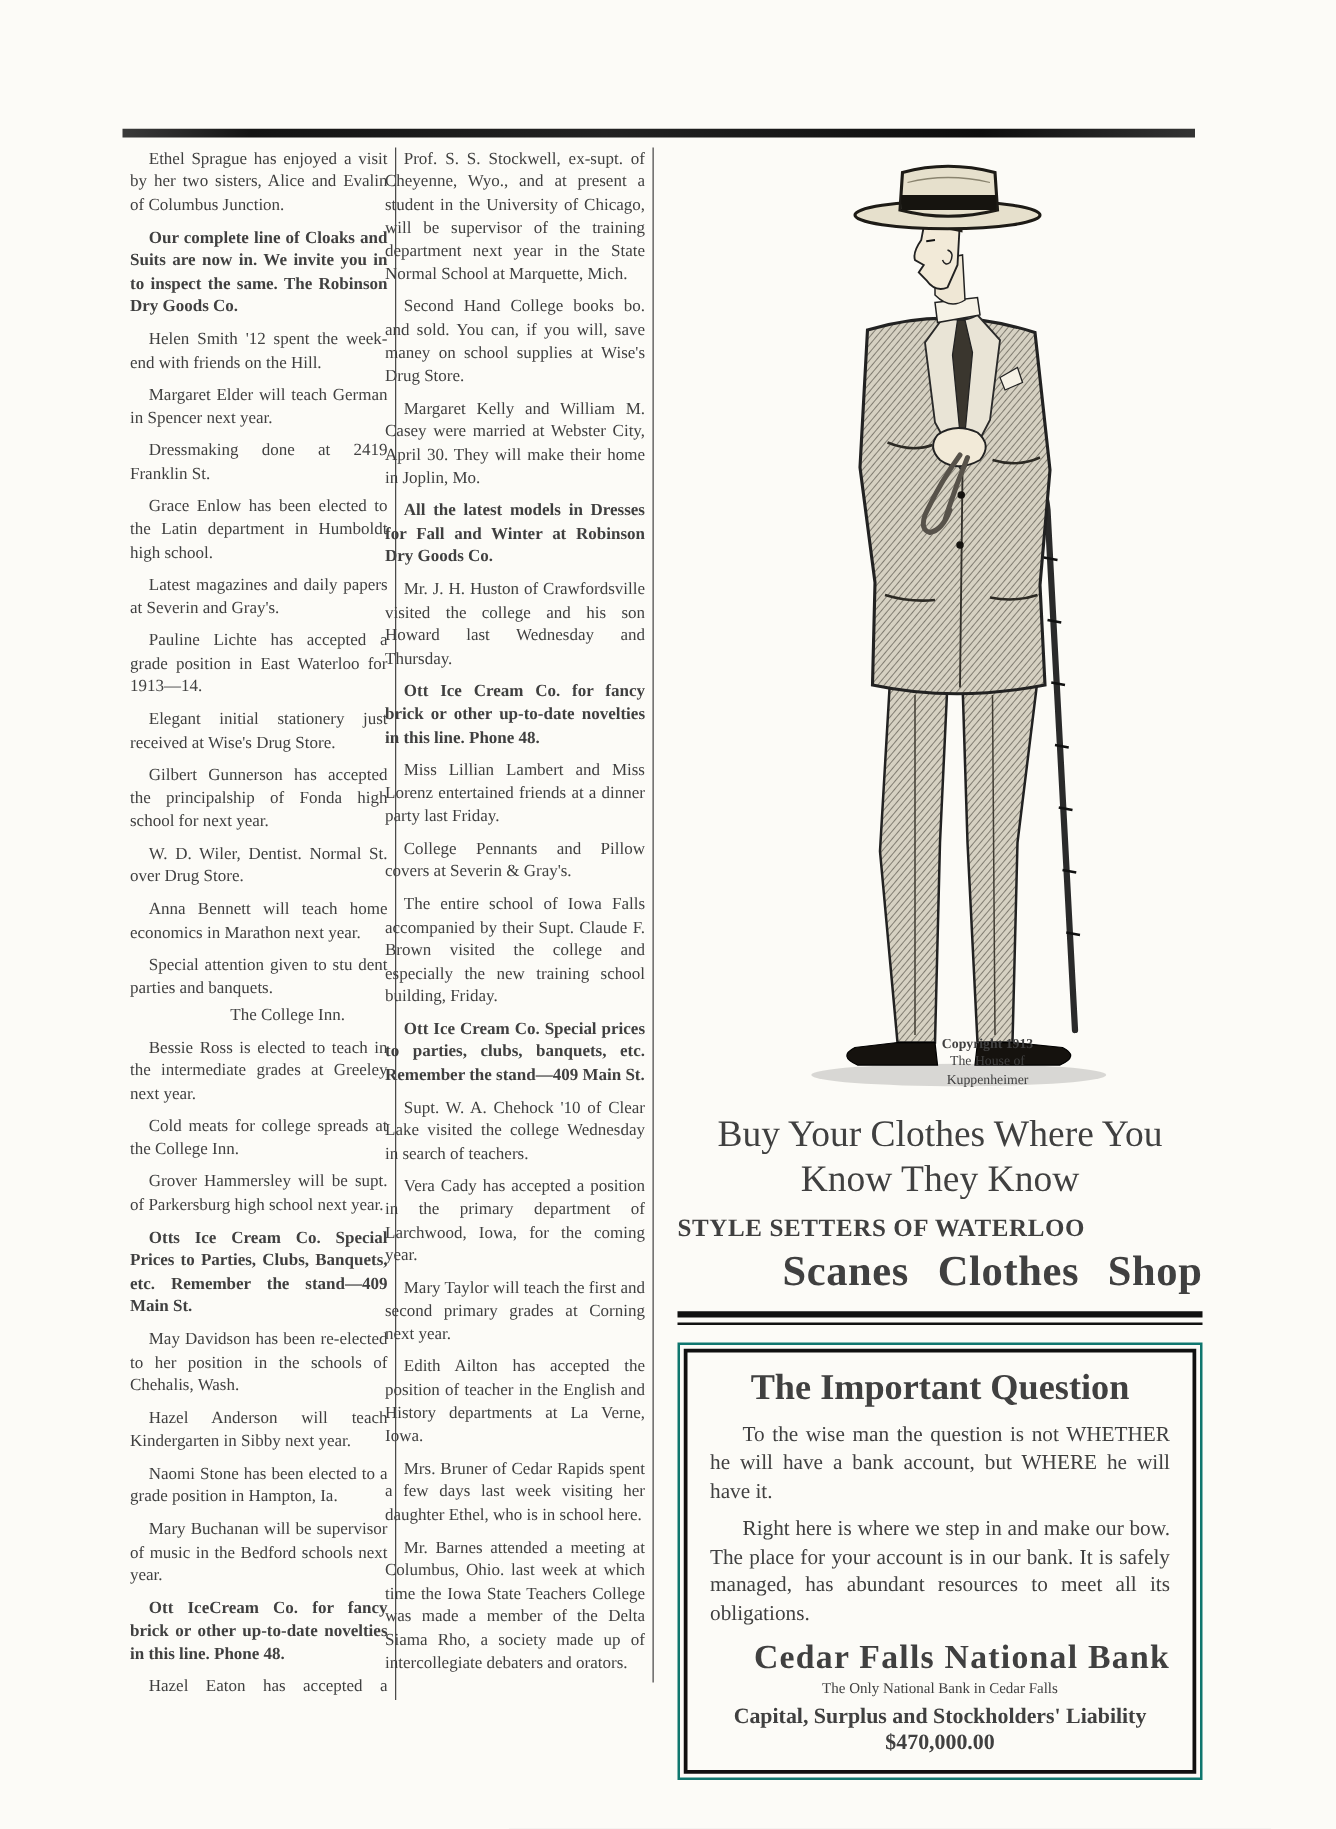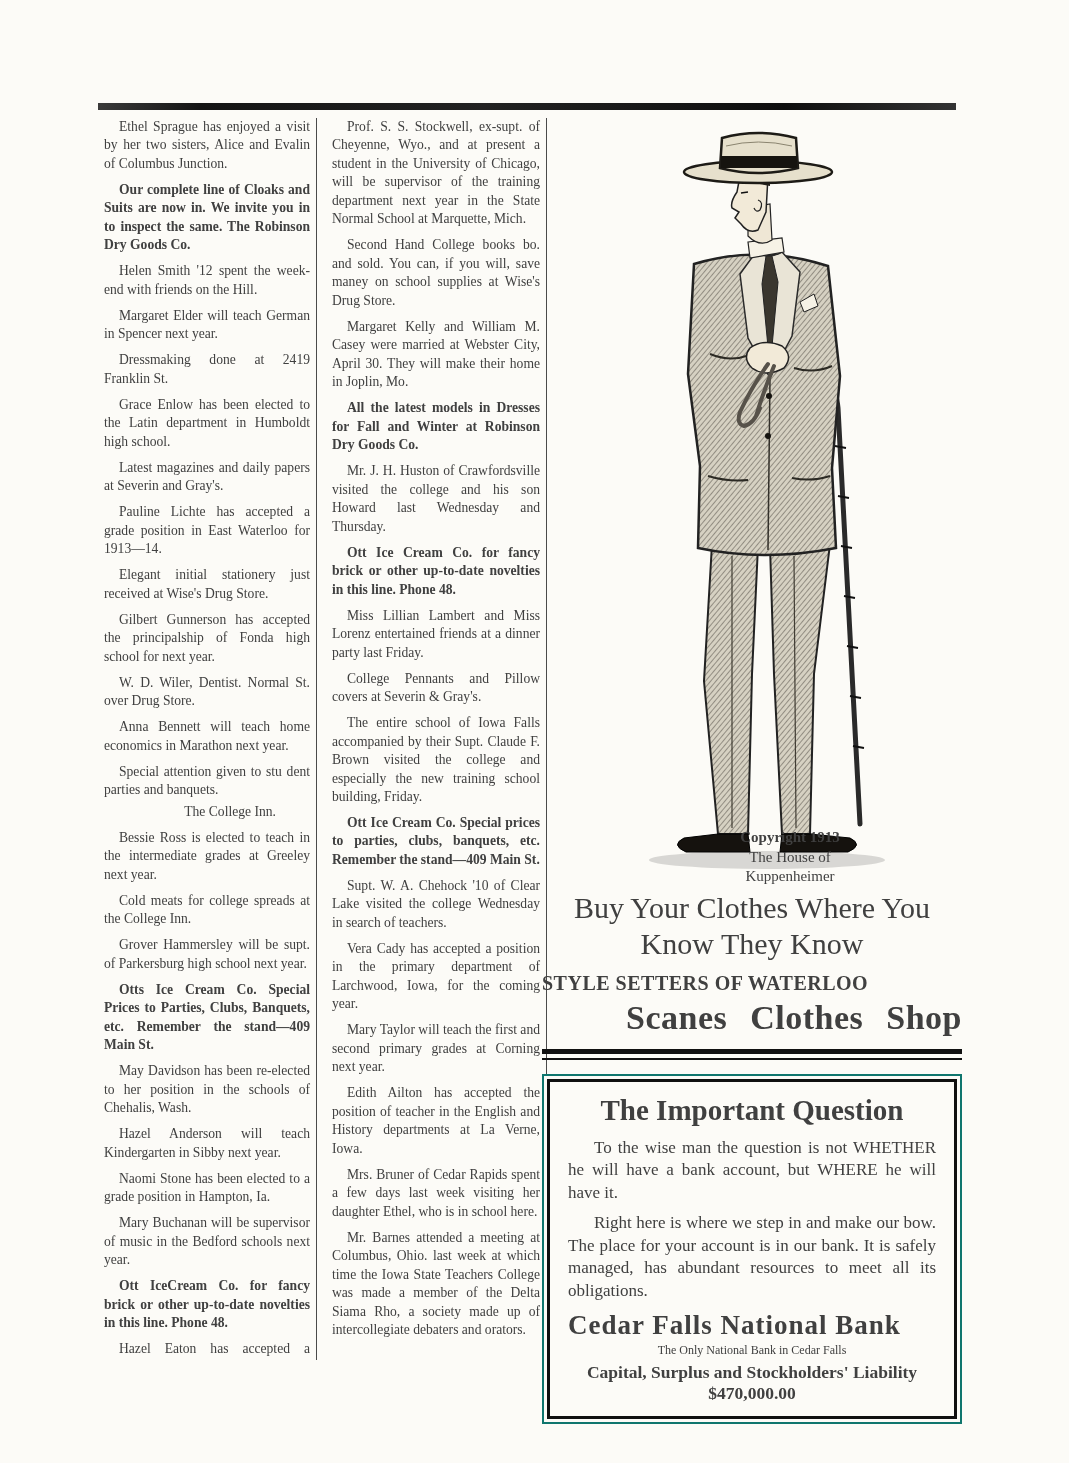--- a/index.html
+++ b/index.html
@@ -2,40 +2,40 @@
 <html><head>
 <meta charset="utf-8">
 <style>
   html,body{margin:0;padding:0;background:#e9e9e9;}
   .page{position:relative;width:1069px;height:1463px;margin:0 auto;background:#fcfbf7;
         overflow:hidden;font-family:"Liberation Serif",serif;color:#404040;}
   .top-rule{position:absolute;left:98px;top:103px;width:858px;height:7px;
         background:linear-gradient(90deg,#3a3a3a,#141414 12%,#222 45%,#0e0e0e 80%,#333);}
   .col{position:absolute;top:118px;font-size:13.6px;line-height:1.36;text-align:justify;}
   .col-left{left:104px;width:206px;padding-right:6px;border-right:1px solid #4a4a4a;height:1242px;overflow:hidden;}
-  .col-mid{left:332px;width:208px;padding-right:6px;border-right:1px solid #4a4a4a;height:1228px;overflow:hidden;}
+  .col-mid{left:308px;width:208px;padding-right:6px;border-right:1px solid #4a4a4a;height:1228px;overflow:hidden;}
   .para{margin:0 0 7.5px;text-indent:15px;}
   .para.ad-bold{font-weight:bold;}
   .para.signature{text-align:right;text-indent:0;padding-right:34px;margin-top:-4px;}
   .right-section{position:absolute;left:542px;top:116px;width:420px;}
   .illustration{position:relative;width:420px;height:772px;}
   .illustration svg{display:block;}
-  .copyright{position:absolute;left:188px;top:712px;width:120px;font-size:15px;
+  .copyright{position:absolute;left:188px;top:712px;width:120px;font-size:11px;
         line-height:1.3;text-align:center;}
   .copyright .c1{font-weight:bold;}
   .headline{font-size:30px;font-weight:normal;text-align:center;line-height:1.2;margin-top:2px;}
   .subhead{font-size:20px;font-weight:bold;margin-top:10px;letter-spacing:.5px;}
   .shopname{font-size:34px;font-weight:bold;text-align:right;margin-top:4px;
         word-spacing:14px;letter-spacing:.5px;}
   .double-rule{margin-top:12px;border-top:5px solid #111;border-bottom:2px solid #111;height:4px;}
   .bank-box{margin-top:14px;border:2px solid #0f766e;padding:3px;background:#fcfbf7;}
   .bank-inner{border:3px solid #101010;padding:8px 18px 12px;}
   .bank-title{font-size:29px;font-weight:bold;text-align:center;margin:4px 0 10px;}
   .bank-para{font-size:17px;line-height:1.32;text-align:justify;text-indent:26px;margin:0 0 8px;}
-  .bank-name{font-size:27px;font-weight:bold;text-align:left;margin-top:8px;letter-spacing:1px;}
+  .bank-name{font-size:27px;font-weight:bold;text-align:right;margin-top:8px;letter-spacing:1px;}
   .bank-sub{font-size:12px;font-weight:normal;text-align:center;margin-top:2px;}
   .bank-capital{font-size:17.5px;font-weight:bold;text-align:center;margin-top:4px;}
 </style>
 </head>
 <body>
 
 <div class="page">
   <div class="top-rule"></div>
 
   <div class="col col-left">

